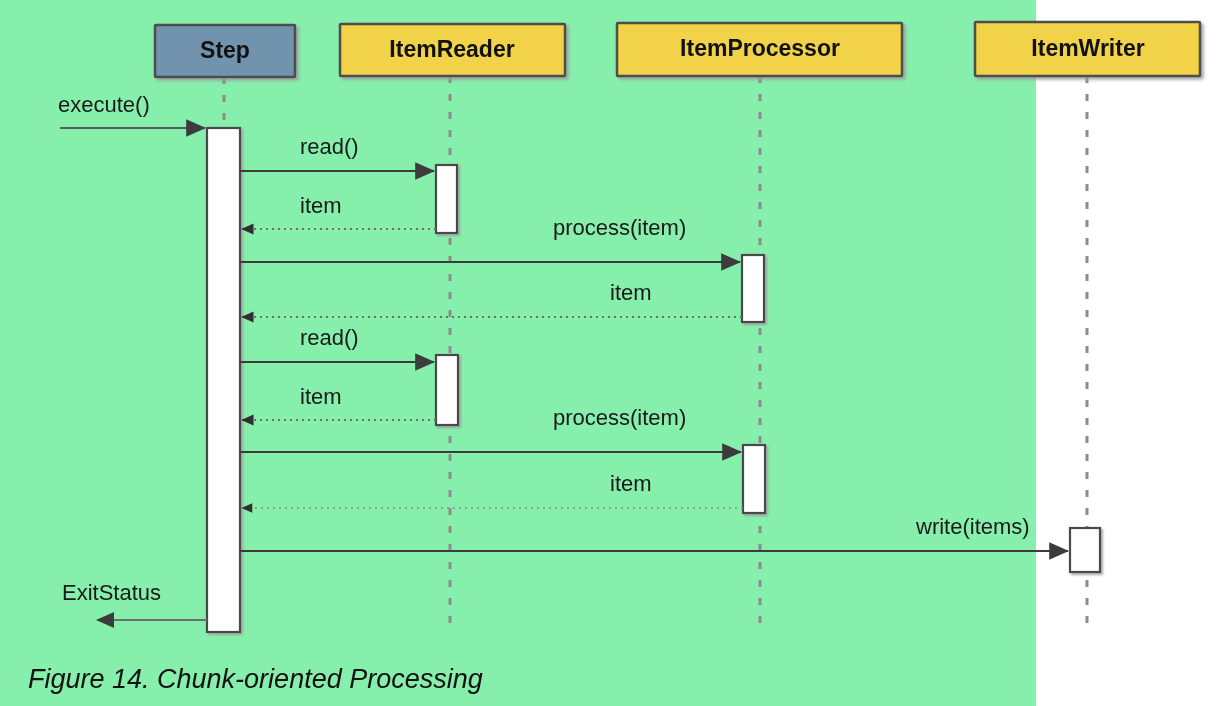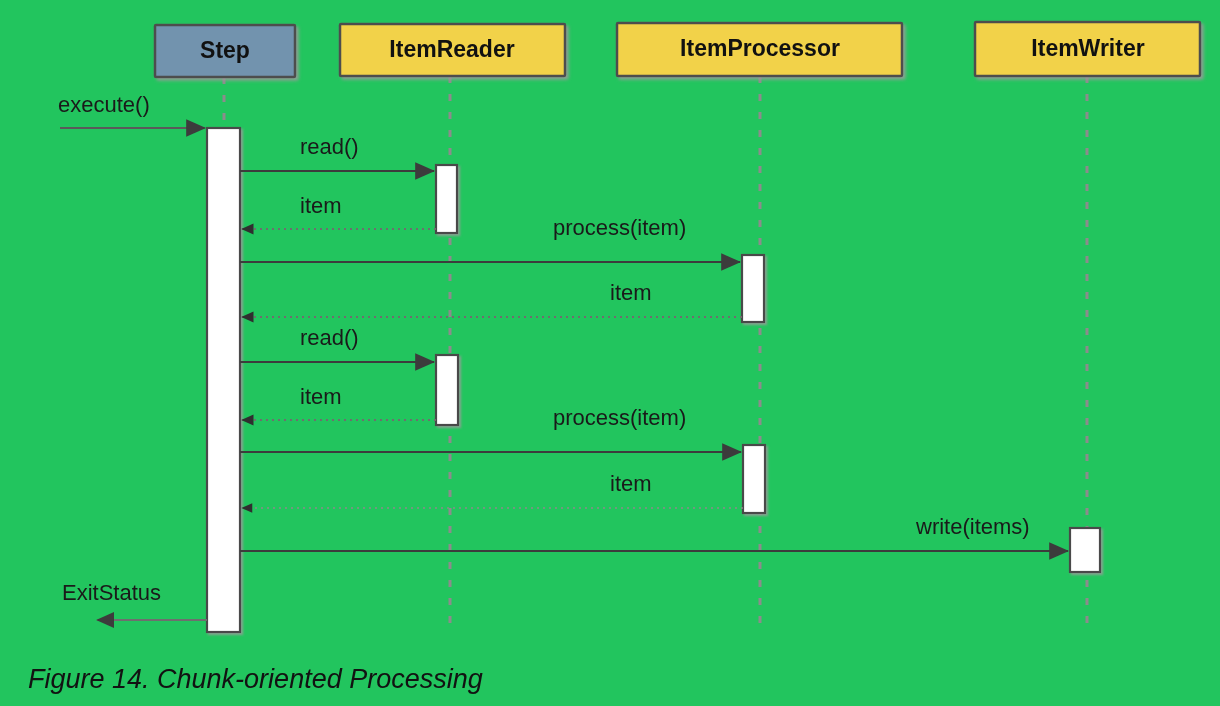--- a/index.html
+++ b/index.html
@@ -8,23 +8,23 @@
     background: #ffffff;
   }
   body {
     font-family: "Liberation Sans", sans-serif;
     width: 1220px;
     height: 706px;
     overflow: hidden;
   }
   #canvas {
     position: relative;
-    width: 1220px;
+    width: 1036px;
     height: 706px;
-    background: #22c55e;
+    background: #86efac;
   }
   svg.diagram {
     position: absolute;
     left: 0;
     top: 0;
     width: 1220px;
     height: 706px;
   }
   .lifeline-box-label {
     font-weight: bold;

